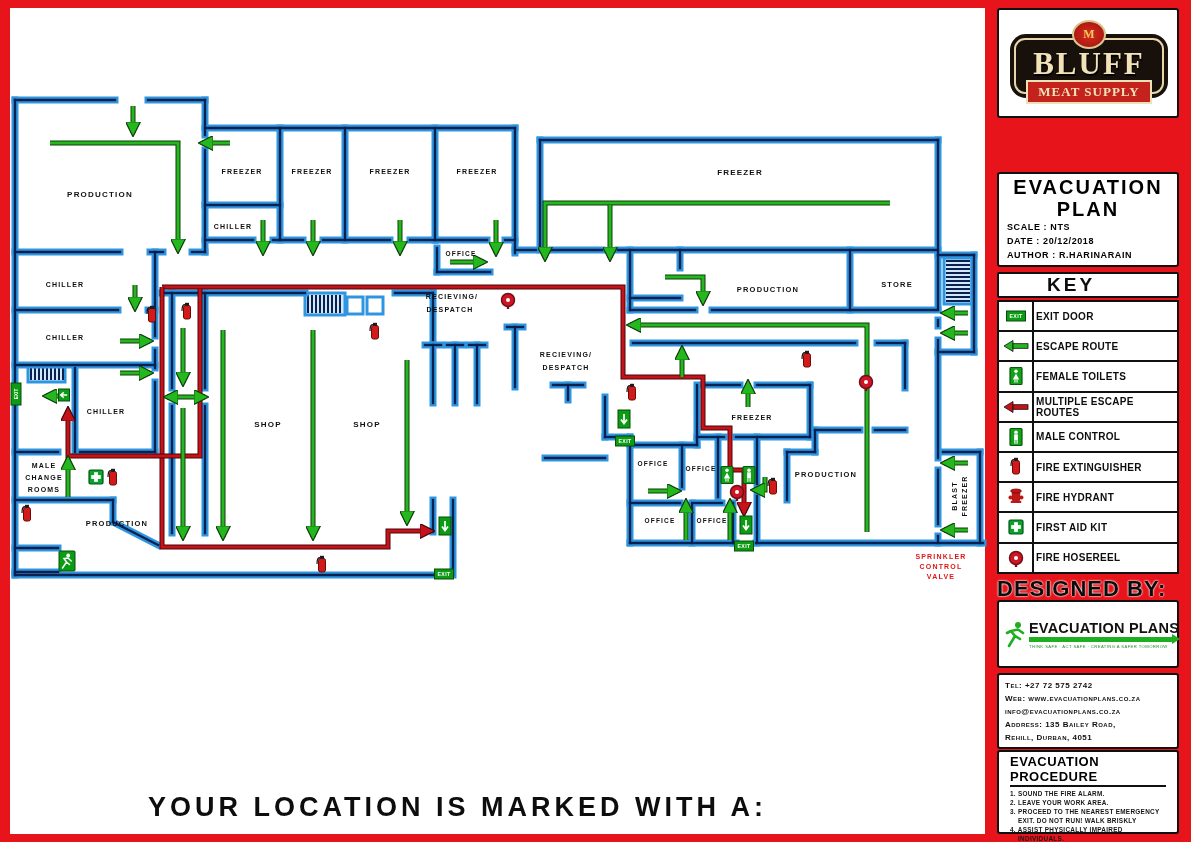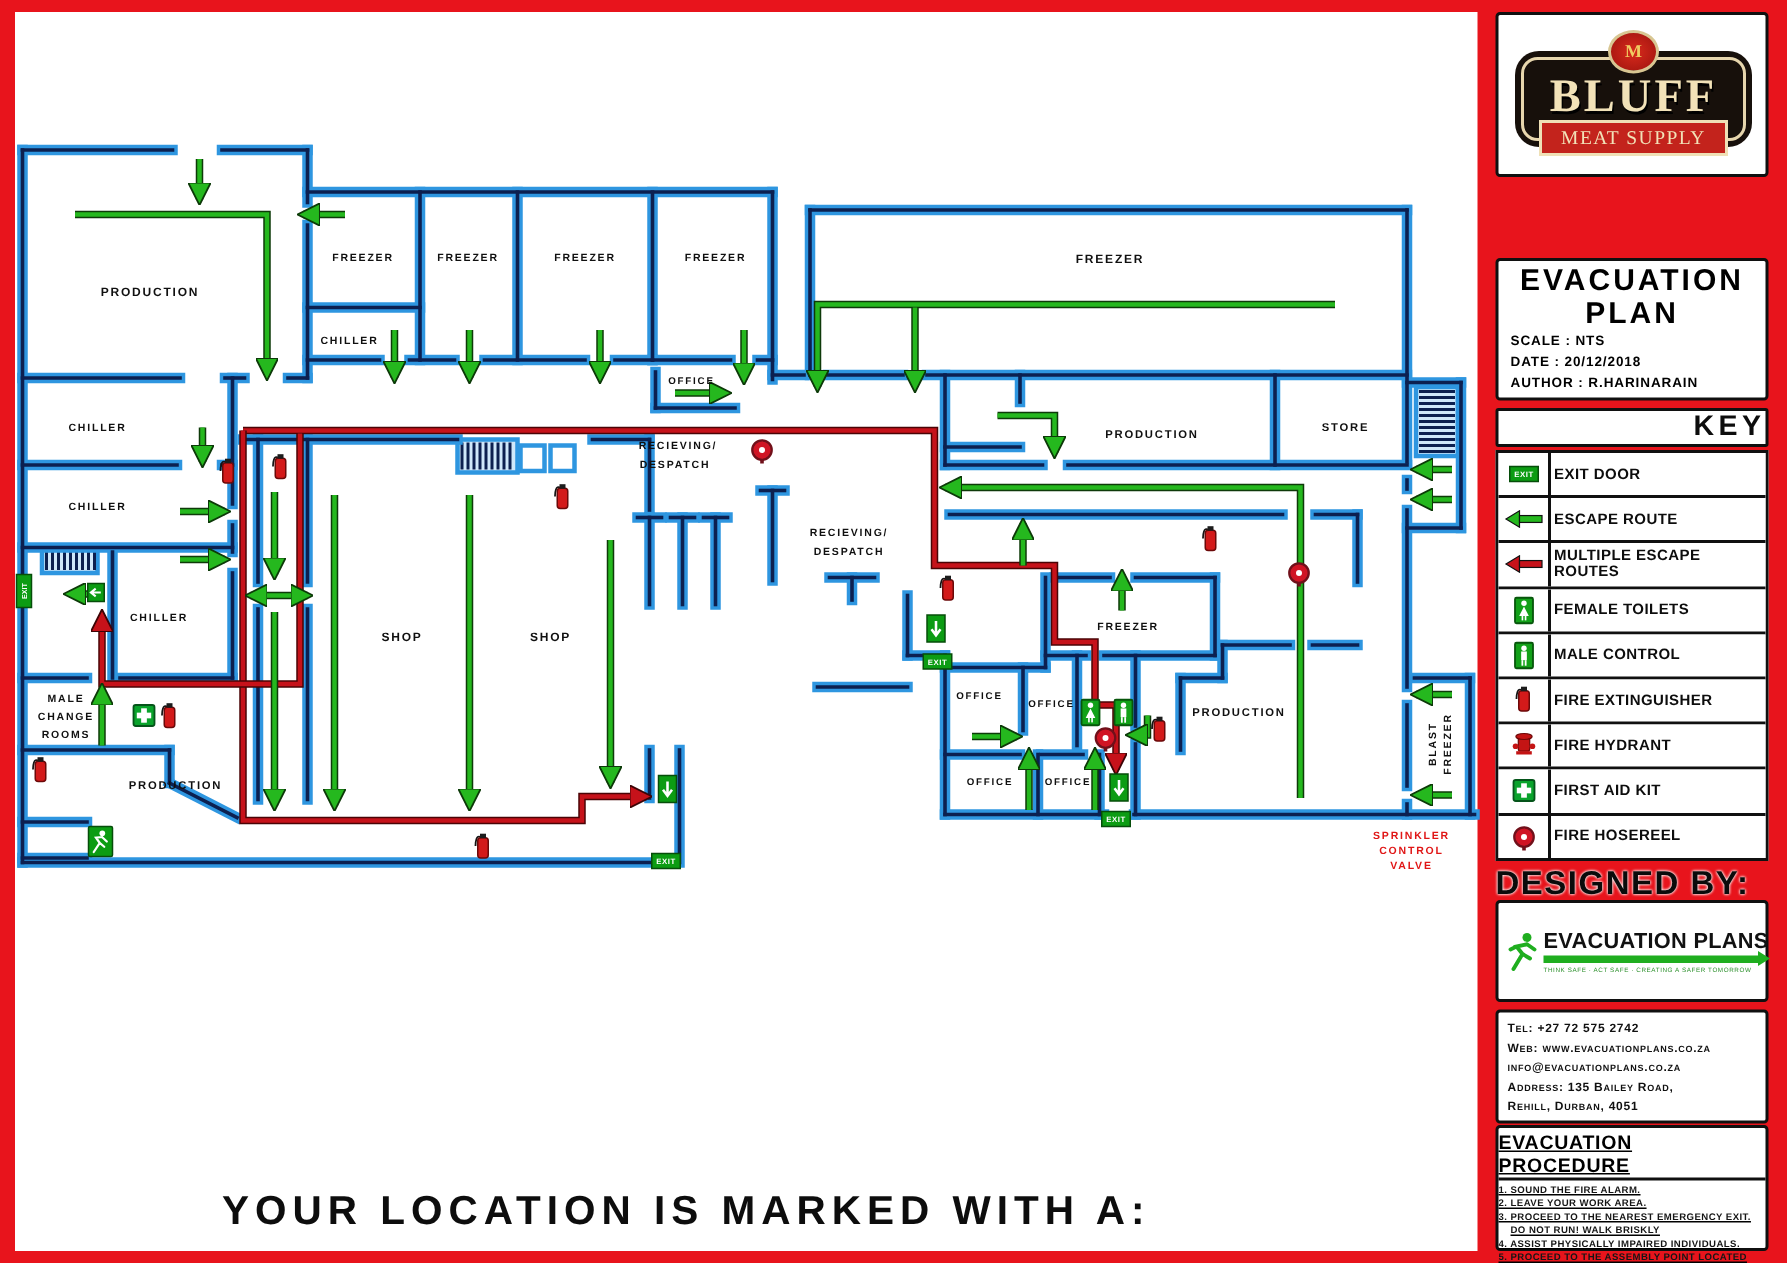--- a/index.html
+++ b/index.html
@@ -16,53 +16,53 @@
   #logo-box{top:8px;height:110px;}
   .logo-black{position:absolute;left:11px;top:24px;width:158px;height:64px;background:#17100b;
         border-radius:16px;}
   .logo-inner{position:absolute;left:4px;top:4px;right:4px;bottom:4px;border:2px solid #e7d6ad;
         border-radius:11px;}
   .logo-word{position:absolute;width:100%;top:12px;text-align:center;
         font-family:"Liberation Serif",serif;font-weight:bold;font-size:31px;color:#f2e2b8;
         letter-spacing:2px;text-shadow:1px 2px 0 #000;}
   .logo-band{position:absolute;left:50%;transform:translateX(-50%);bottom:-6px;width:122px;height:20px;
         background:#c3231c;border:2px solid #efe0b6;color:#f2e2b8;
-        font-family:"Liberation Serif",serif;font-weight:normal;font-size:13px;letter-spacing:1px;
+        font-family:"Liberation Serif",serif;font-weight:bold;font-size:13px;letter-spacing:1px;
         text-align:center;line-height:20px;}
   .logo-crest{position:absolute;left:50%;transform:translateX(-50%);top:-14px;width:30px;height:25px;
         background:radial-gradient(#d92a1c,#9c130e);border:2px solid #d8c692;border-radius:50%;
         color:#f0cd62;font-family:"Liberation Serif",serif;font-weight:bold;font-size:12px;
         text-align:center;line-height:24px;}
   #site-box{top:123px;height:44px;text-align:center;font-weight:bold;font-size:16px;
         letter-spacing:1px;line-height:20px;padding-top:2px;}
   #title-box{top:172px;height:95px;padding:2px 8px;}
   .plan-title{text-align:center;font-weight:bold;font-size:20px;letter-spacing:2px;line-height:22px;}
   .meta-line{font-weight:bold;font-size:9px;letter-spacing:0.6px;line-height:14px;}
   #key-box{top:272px;height:298px;border:none;background:transparent;}
-  #key-title{text-align:right;font-weight:bold;font-size:19px;letter-spacing:3px;color:#0d0d0d;
-        background:#fff;border:2px solid #101010;border-radius:2px;margin-bottom:2px;}
+  #key-title{text-align:left;font-weight:bold;font-size:19px;letter-spacing:3px;color:#0d0d0d;
+        background:#fff;border:2px solid #101010;border-radius:2px;margin-bottom:2px;padding-left:48px;}
   #key-rows{border:2px solid #101010;background:#fff;}
   .key-row{display:flex;align-items:center;height:28.2px;border-bottom:2px solid #101010;background:#fff;}
   .key-row:last-child{border-bottom:none;}
   .key-icon{width:33px;height:100%;border-right:2px solid #101010;display:flex;align-items:center;
         justify-content:center;flex:none;}
   .key-label{flex:1;font-weight:bold;font-size:10px;letter-spacing:0.3px;
         line-height:11px;color:#0d0d0d;padding:0 2px;}
   #designed-by{position:absolute;left:997px;top:576px;width:182px;text-align:left;
         font-weight:bold;font-size:22px;letter-spacing:1px;color:#0b0b0b;
         text-shadow:0 0 2px #ffffff,0 0 2px #ffffff;}
   #designer-box{top:600px;height:68px;display:flex;align-items:center;padding:4px;}
   .ep-name{font-weight:bold;font-size:14.5px;letter-spacing:0.2px;color:#111;white-space:nowrap;}
   .ep-bar{position:relative;height:5px;background:#1fae1f;margin-top:1px;}
   .ep-bar:after{content:"";position:absolute;right:-7px;top:-3px;border-left:8px solid #1fae1f;
         border-top:5.5px solid transparent;border-bottom:5.5px solid transparent;}
   .ep-tag{font-size:4.2px;color:#2a8f2a;letter-spacing:0.4px;margin-top:2px;white-space:nowrap;}
   #contact-box{top:673px;height:76px;padding:4px 6px;font-weight:bold;font-size:8px;
         letter-spacing:0.5px;line-height:13px;font-variant:small-caps;color:#101010;}
-  #procedure-box{top:750px;height:84px;padding:2px 0;text-decoration:underline;}
+  #procedure-box{top:750px;height:84px;padding:2px 11px;}
   #procedure-title{font-weight:bold;font-size:13px;letter-spacing:0.5px;border-bottom:2px solid #101010;
         padding-bottom:1px;margin-bottom:2px;}
   .proc-step{font-weight:bold;font-size:6.4px;letter-spacing:0.3px;line-height:9px;color:#151515;
         padding-left:8px;text-indent:-8px;}
 </style>
 </head>
 <body>
 
 <div id="page">
   <div id="main"></div>
@@ -670,40 +670,40 @@
                 <rect x="-3" y="-2.3" width="15" height="4.6" fill="#25b81e" stroke="#111" stroke-width="0.8"></rect>
               </g>
             </svg>
           </div>
           <div class="key-label">ESCAPE ROUTE</div>
         </div>
         <div class="key-row">
           <div class="key-icon">
             <svg width="28" height="26" viewBox="-14 -13 28 26">
               <g>
-                <polygon points="-12,0 -3,-5.5 -3,5.5" fill="#c6121a" stroke="#111" stroke-width="0.8"></polygon>
-                <rect x="-3" y="-2.3" width="15" height="4.6" fill="#c6121a" stroke="#111" stroke-width="0.8"></rect>
-              </g>
-            </svg>
-          </div>
-          <div class="key-label">MULTIPLE ESCAPE ROUTES</div>
-        </div>
-        <div class="key-row">
-          <div class="key-icon">
-            <svg width="28" height="26" viewBox="-14 -13 28 26">
-              <g>
                 <rect x="-6" y="-8.5" width="12" height="17" rx="1" fill="#12a118" stroke="#07560b" stroke-width="1.2"></rect>
                 <circle cy="-4.8" r="1.8" fill="#fff"></circle>
                 <path d="M0,-2.6 L-3.2,3.6 L3.2,3.6 Z" fill="#fff"></path>
                 <rect x="-1.6" y="3.6" width="1.1" height="3" fill="#fff"></rect>
                 <rect x="0.5" y="3.6" width="1.1" height="3" fill="#fff"></rect>
               </g>
             </svg>
           </div>
           <div class="key-label">FEMALE TOILETS</div>
+        </div>
+        <div class="key-row">
+          <div class="key-icon">
+            <svg width="28" height="26" viewBox="-14 -13 28 26">
+              <g>
+                <polygon points="-12,0 -3,-5.5 -3,5.5" fill="#c6121a" stroke="#111" stroke-width="0.8"></polygon>
+                <rect x="-3" y="-2.3" width="15" height="4.6" fill="#c6121a" stroke="#111" stroke-width="0.8"></rect>
+              </g>
+            </svg>
+          </div>
+          <div class="key-label">MULTIPLE ESCAPE ROUTES</div>
         </div>
         <div class="key-row">
           <div class="key-icon">
             <svg width="28" height="26" viewBox="-14 -13 28 26">
               <g>
                 <rect x="-6" y="-8.5" width="12" height="17" rx="1" fill="#12a118" stroke="#07560b" stroke-width="1.2"></rect>
                 <circle cy="-4.8" r="1.8" fill="#fff"></circle>
                 <rect x="-1.9" y="-2.7" width="3.8" height="5.8" fill="#fff"></rect>
                 <rect x="-1.7" y="3.1" width="1.2" height="3.7" fill="#fff"></rect>
                 <rect x="0.5" y="3.1" width="1.2" height="3.7" fill="#fff"></rect>

